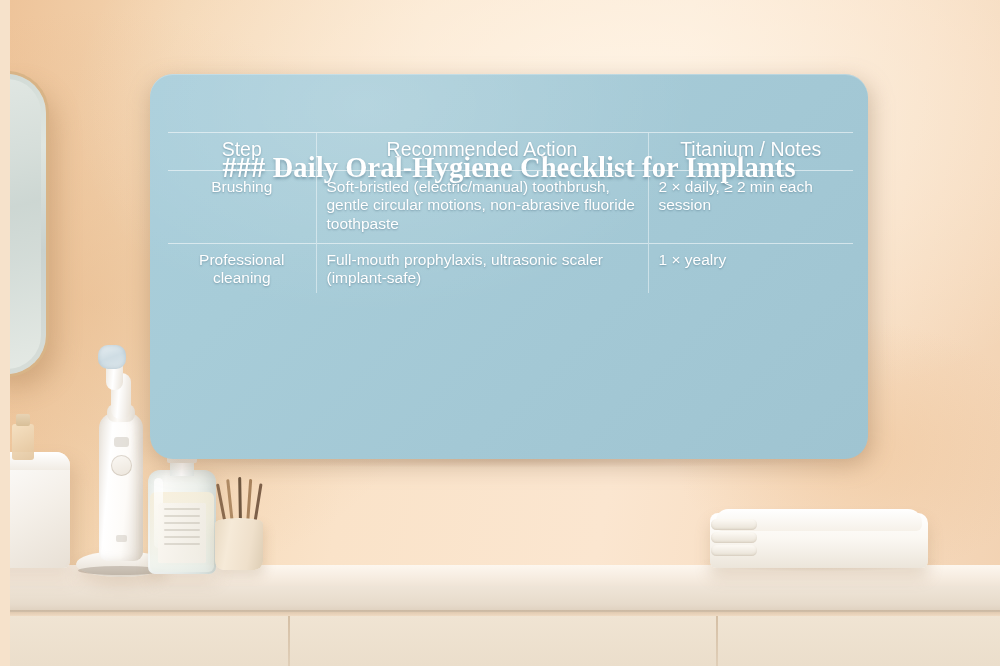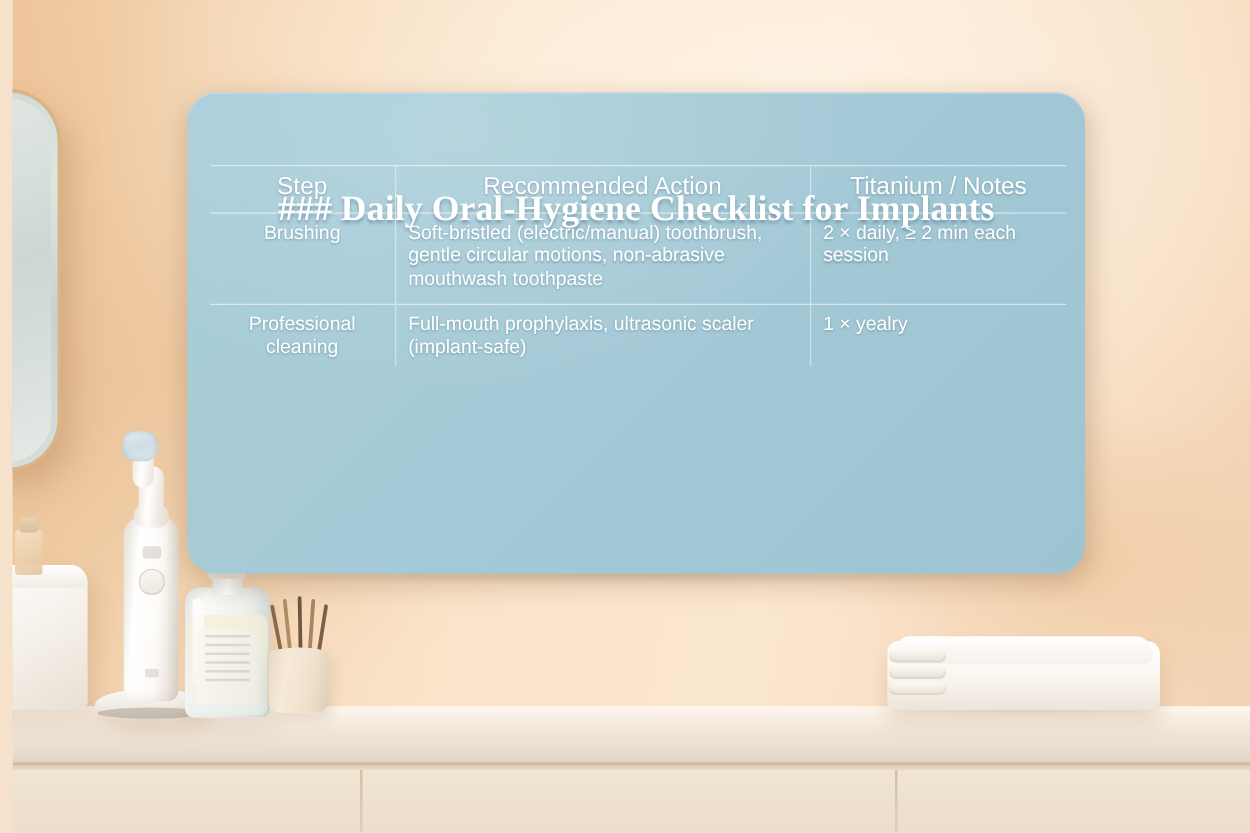--- a/index.html
+++ b/index.html
@@ -327,21 +327,21 @@
       <thead>
         <tr class="head">
           <th>Step</th>
           <th>Recommended Action</th>
           <th>Titanium / Notes</th>
         </tr>
       </thead>
       <tbody>
         <tr>
           <td>Brushing</td>
-          <td class="act">Soft-bristled (electric/manual) toothbrush, gentle circular motions, non-abrasive mouthwash toothpaste</td>
+          <td class="act">Soft-bristled (electric/manual) toothbrush, gentle circular motions, non-abrasive fluoride toothpaste</td>
           <td class="freq">2 × daily, ≥ 2 min each session</td>
         </tr>
         <tr>
           <td class="r-last">Professional cleaning</td>
           <td class="act r-last">Full-mouth prophylaxis, ultrasonic scaler (implant-safe)</td>
           <td class="freq r-last">1 × yealry</td>
         </tr>
       </tbody>
     </table>
   </div>

